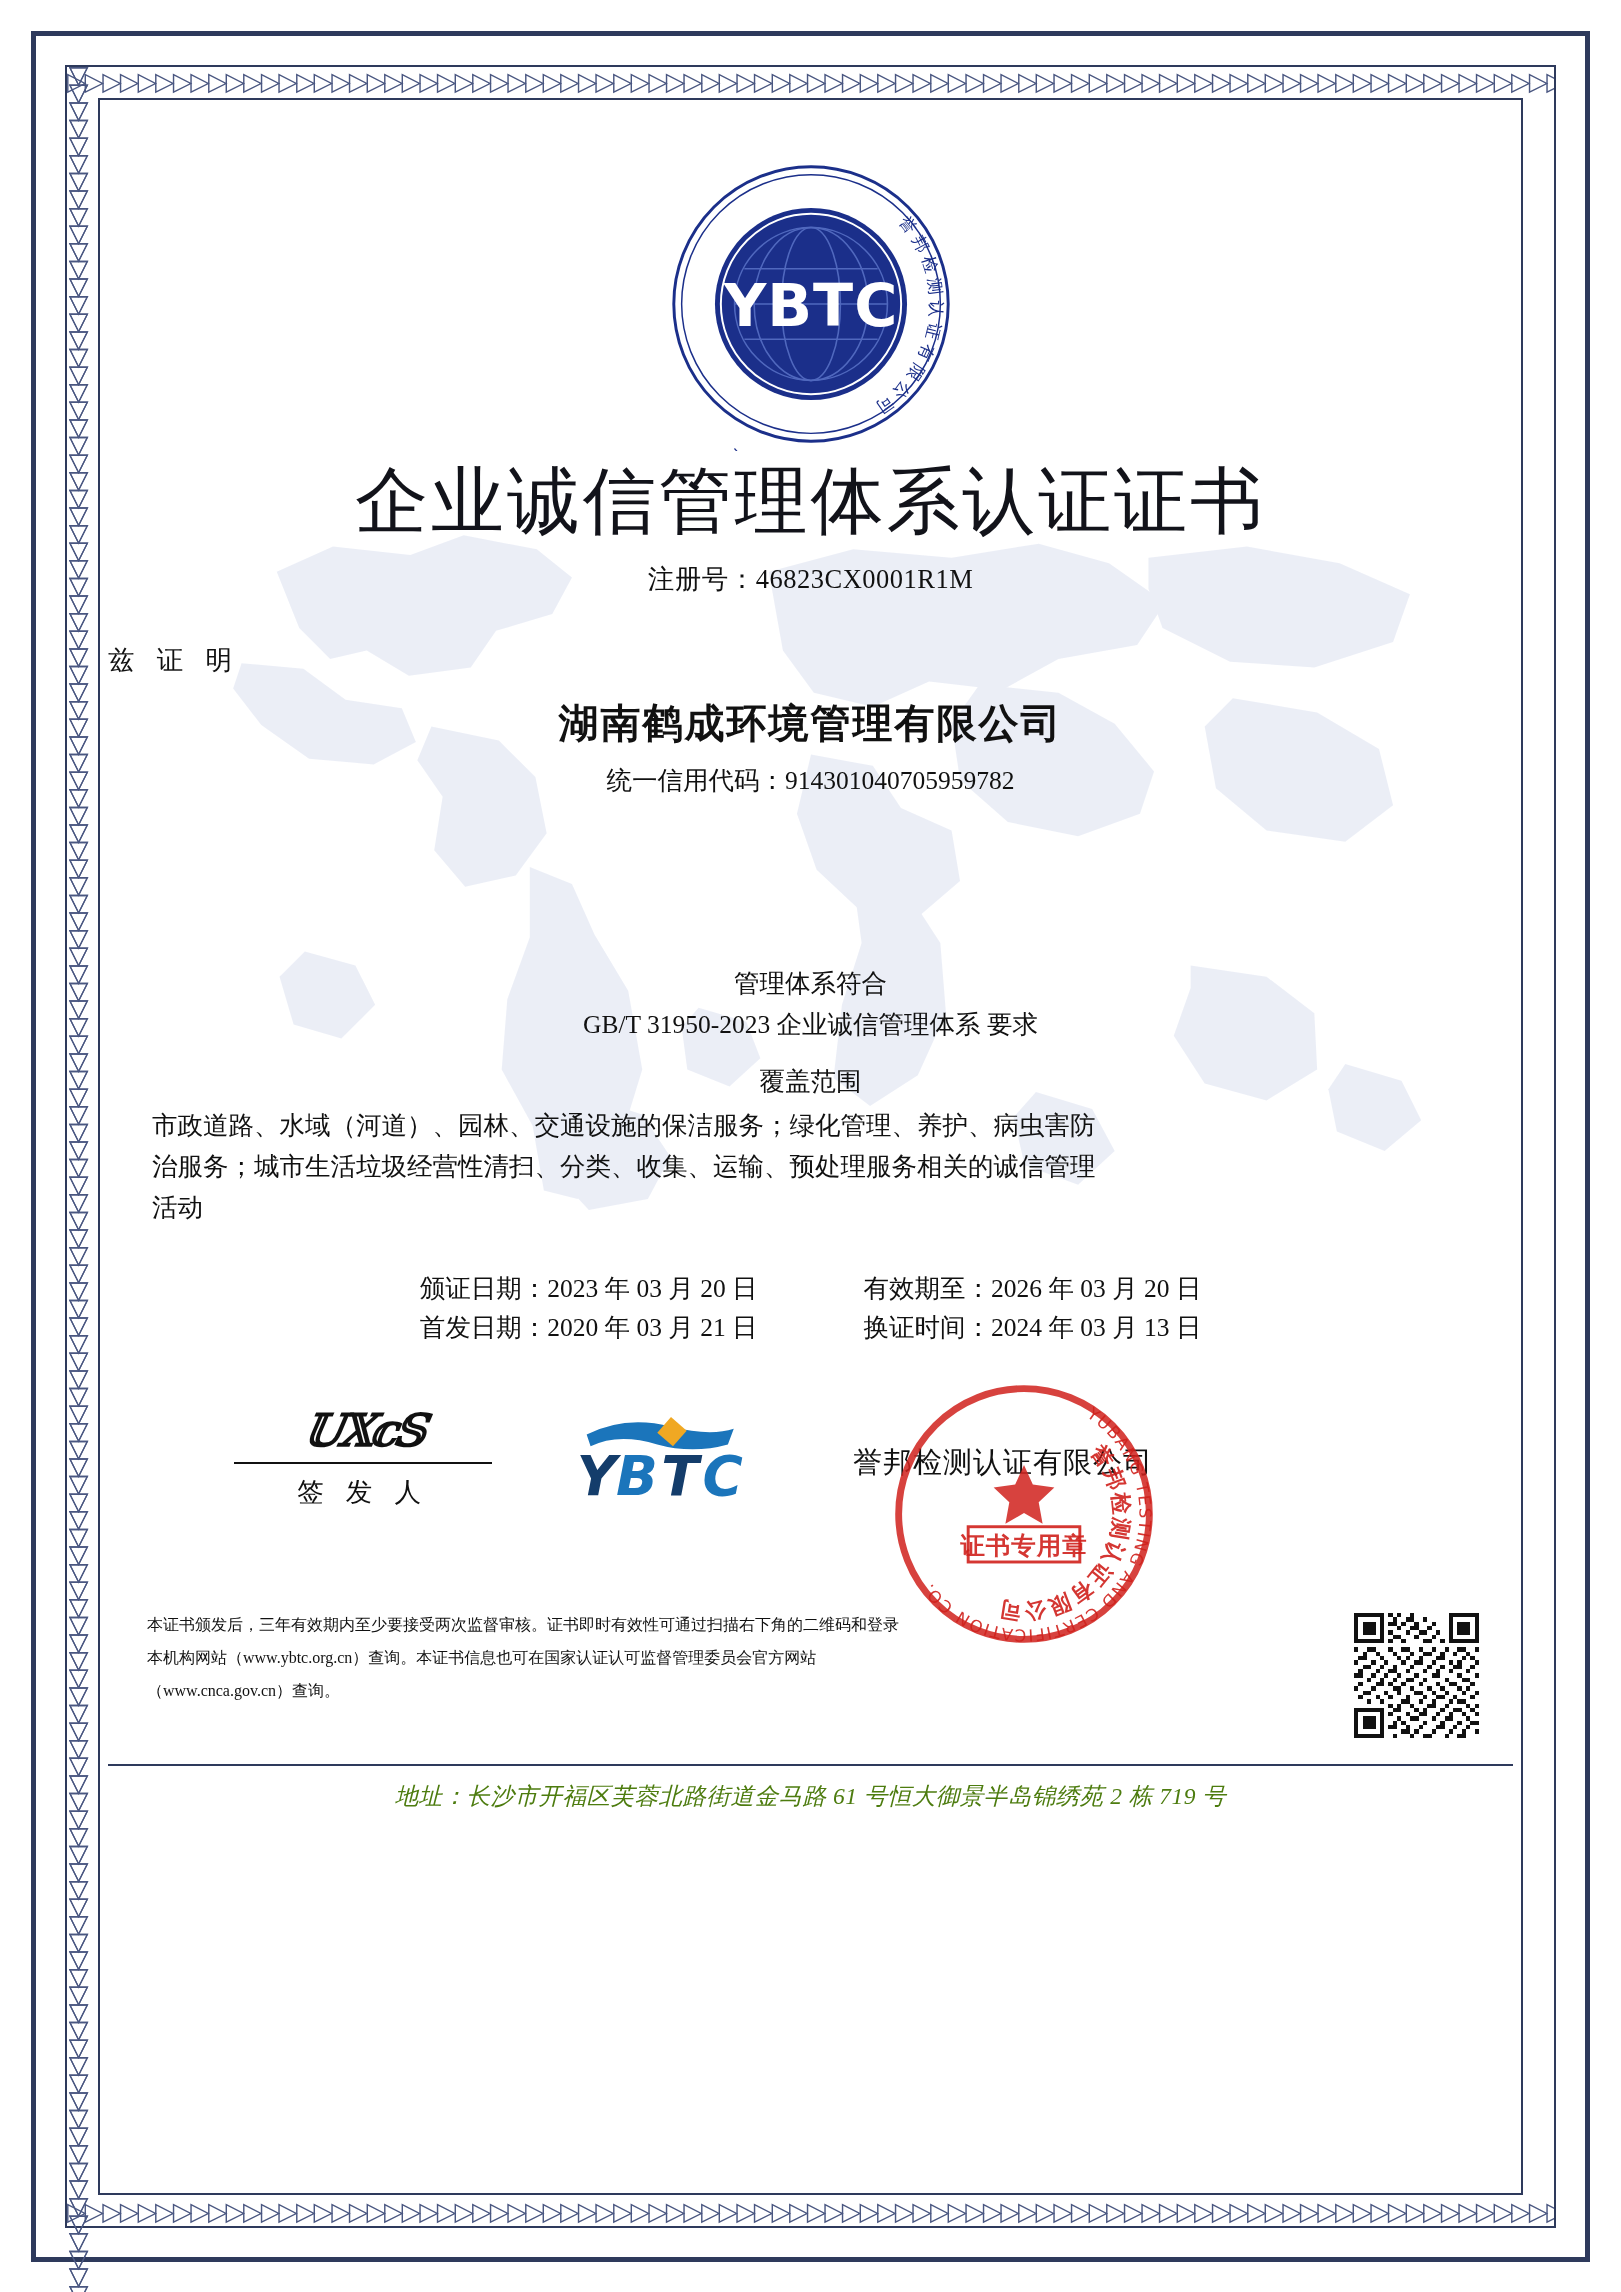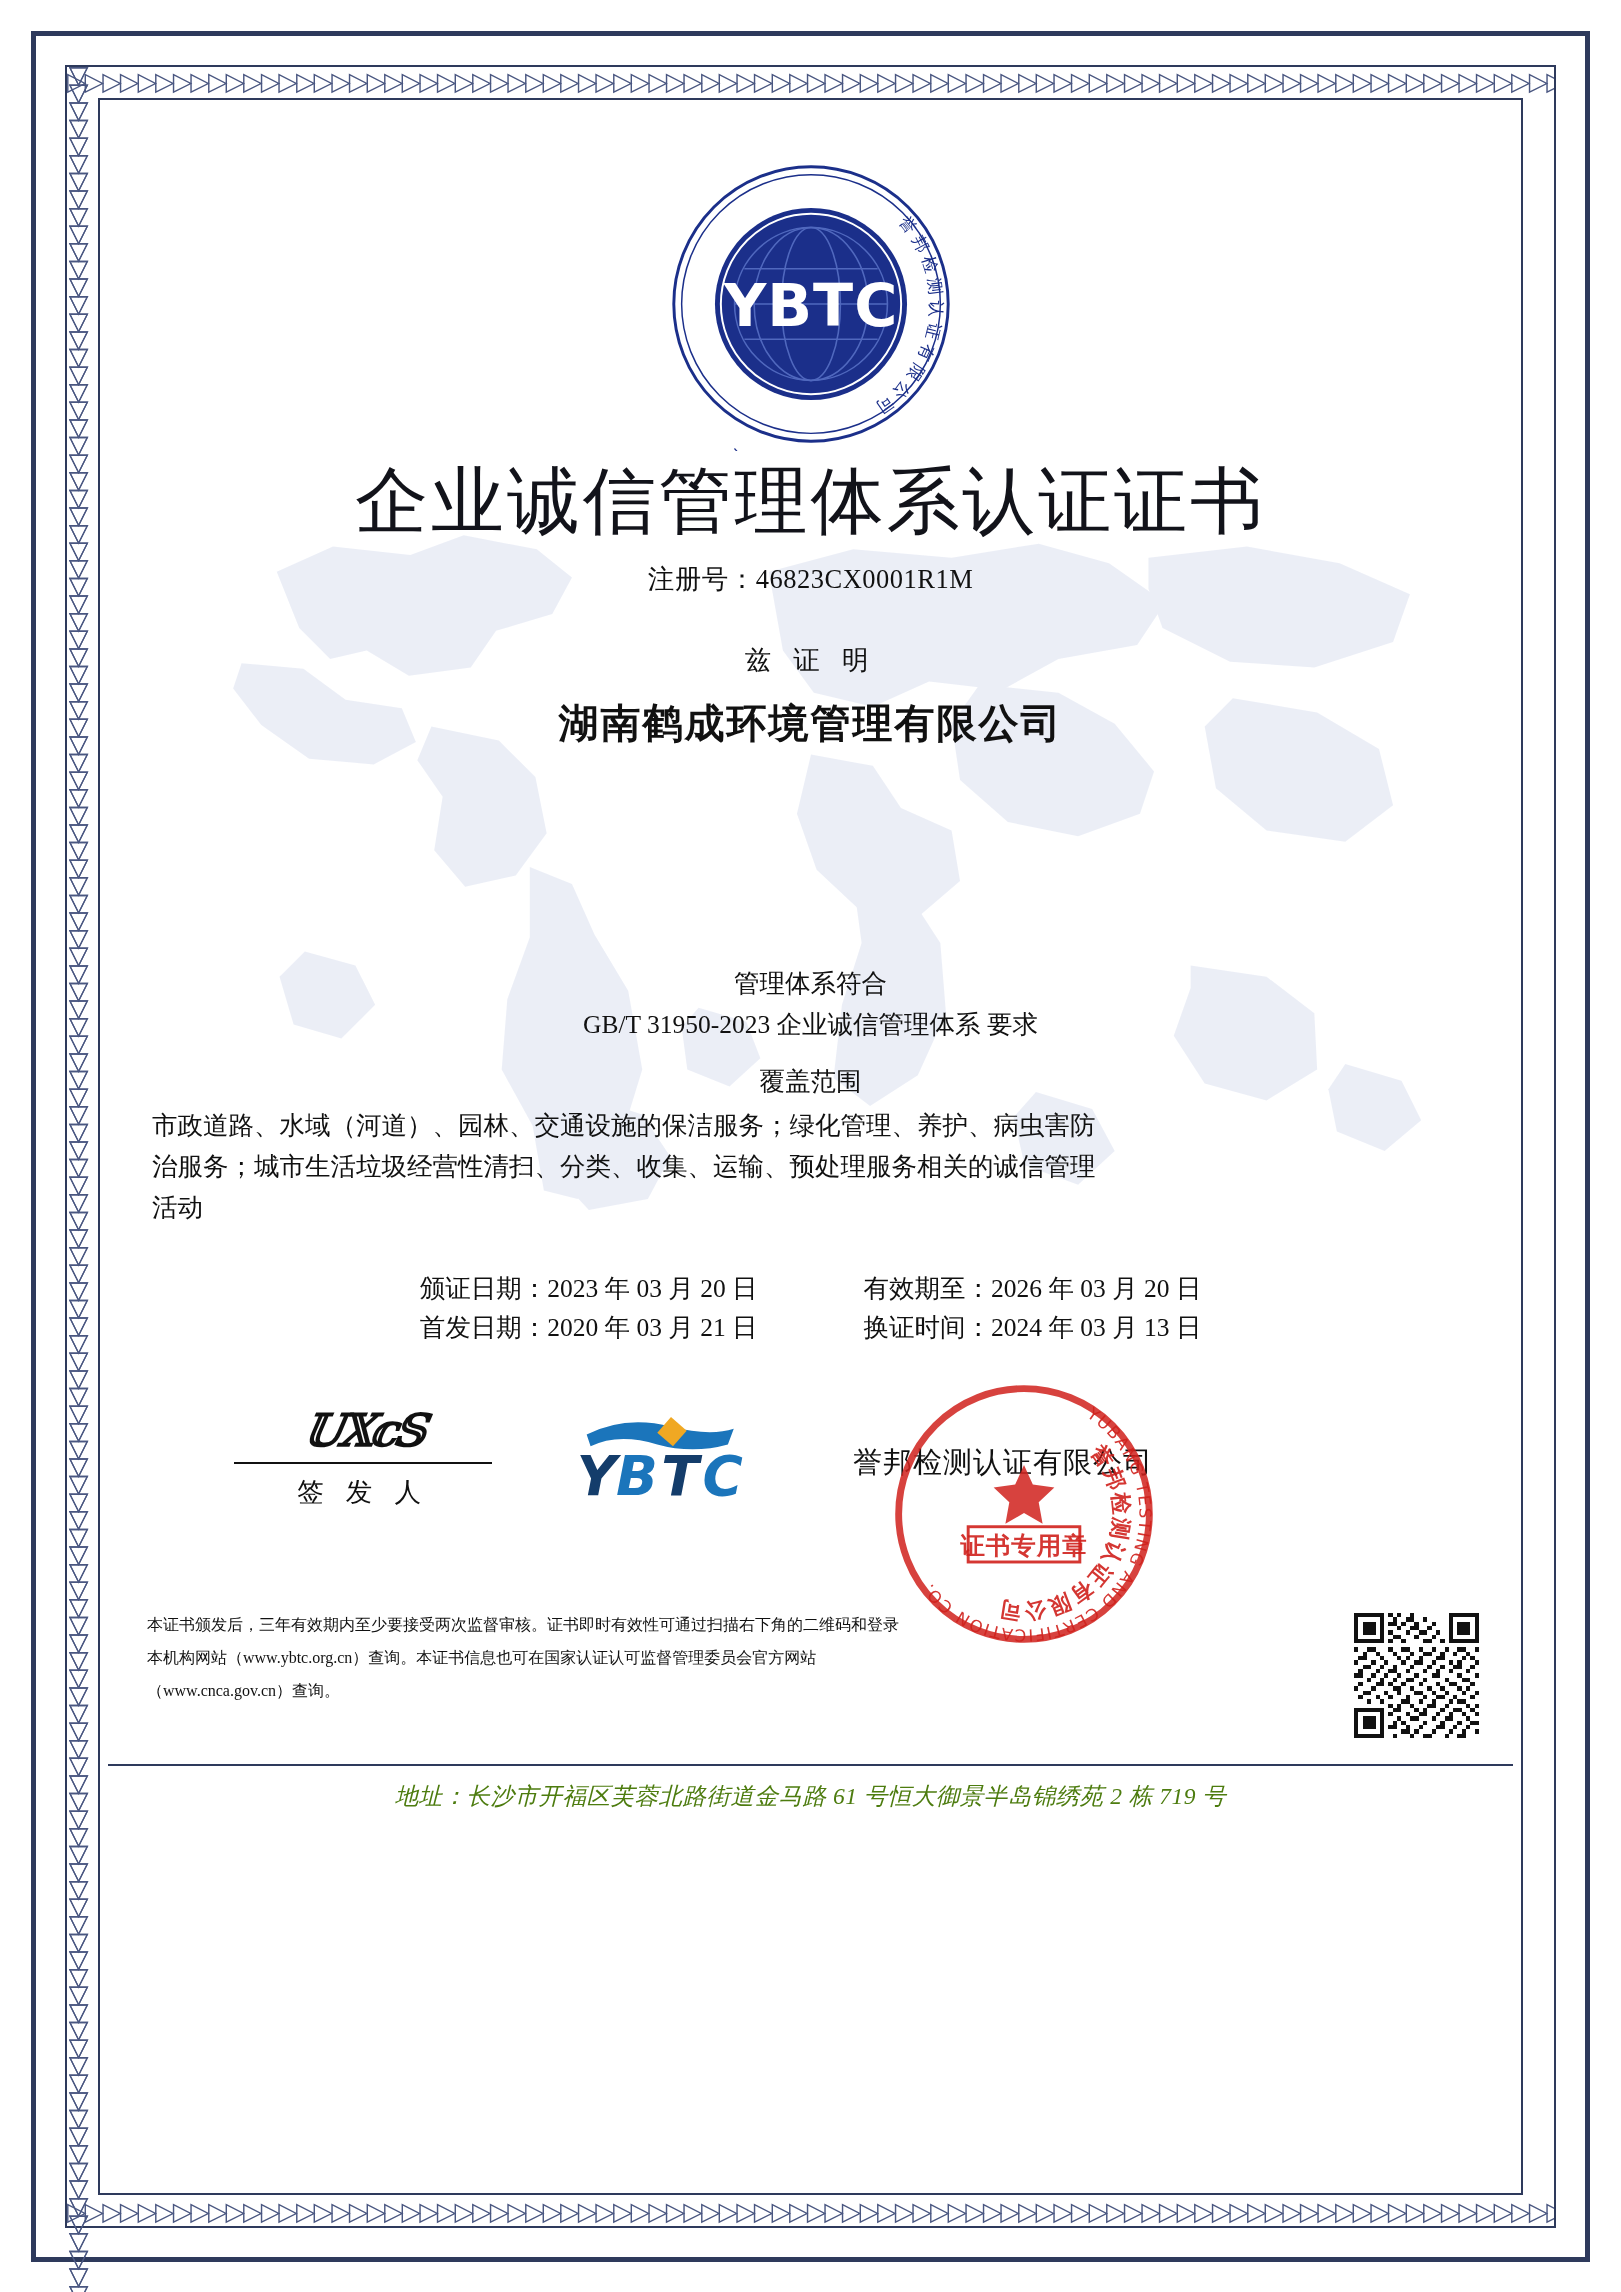--- a/index.html
+++ b/index.html
@@ -109,21 +109,21 @@
     text-align: center;
     font-size: 26.5px;
     color: #111;
     letter-spacing: 0.5px;
   }
 
   .hereby {
     position: absolute;
     top: 534px;
     left: 0; right: 0;
-    text-align: center;
+    text-align: left;
     font-size: 26.5px;
     letter-spacing: 7.8px;
     color: #111;
   }
   .company {
     position: absolute;
     top: 588px;
     left: 0; right: 0;
     text-align: center;
     font-family: "DejaVu Sans", sans-serif;
@@ -358,20 +358,21 @@
     </div>
 
     <div class="cert-title">企业诚信管理体系认证证书</div>
 
     <div class="reg-no">
       <span>注册号：</span><span>46823CX0001R1M</span>
     </div>
 
     <div class="hereby">兹 证 明</div>
     <div class="company">湖南鹤成环境管理有限公司</div>
+    <div class="credit-code">统一信用代码：914301040705959782</div>
 
 
     <div class="sys-block">
       <div>管理体系符合</div>
       <div>GB/T 31950-2023 企业诚信管理体系 要求</div>
     </div>
 
     <div class="scope-title">覆盖范围</div>
     <div class="scope-body">
       <div>市政道路、水域（河道）、园林、交通设施的保洁服务；绿化管理、养护、病虫害防</div>

